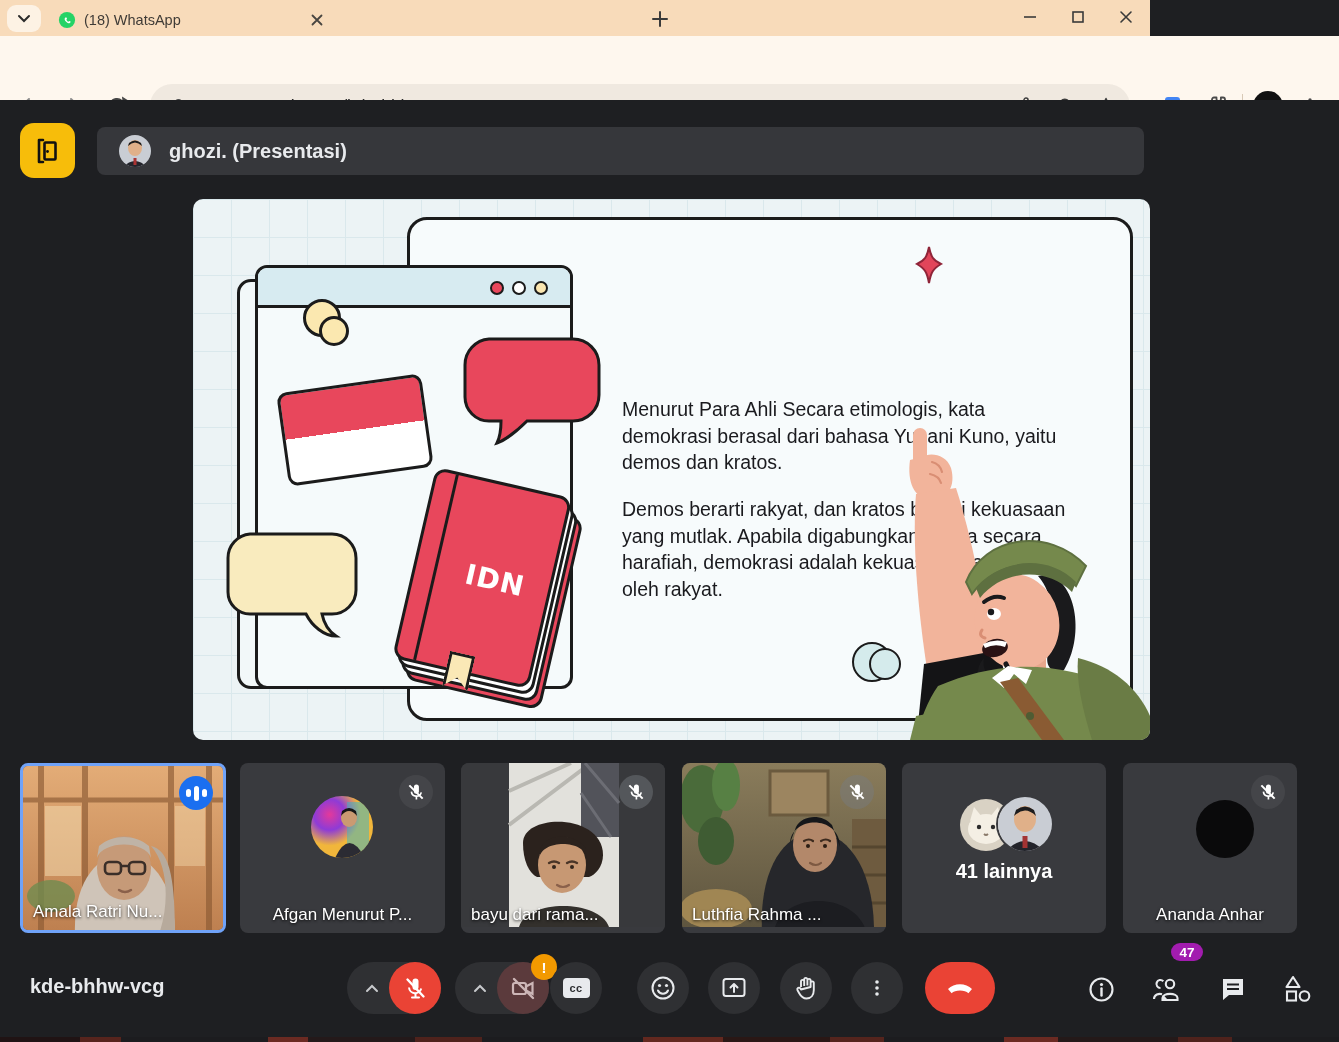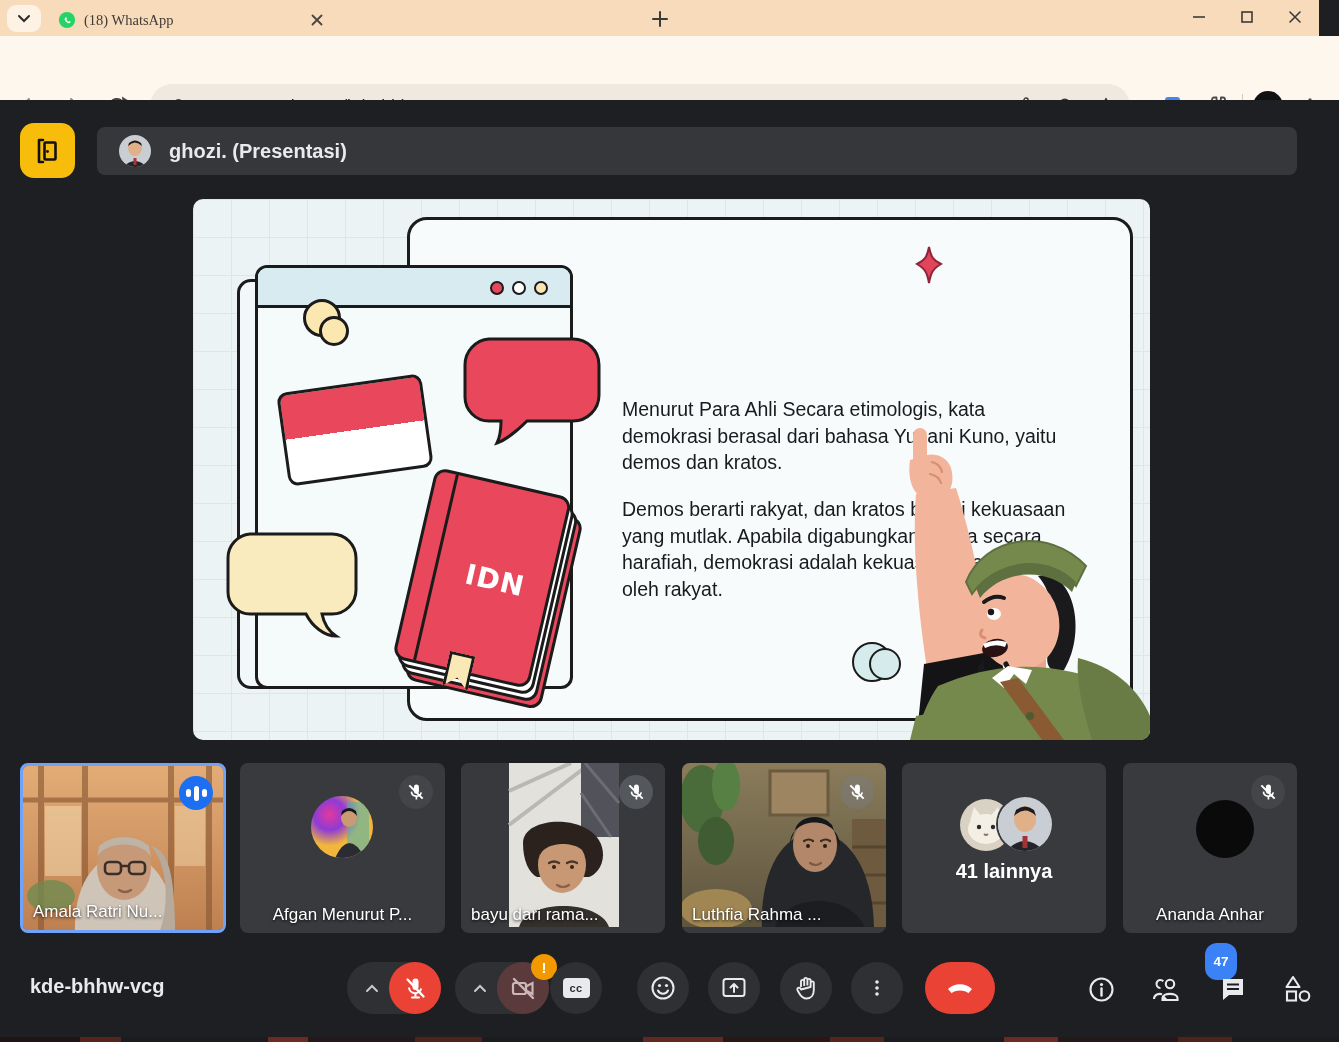--- a/index.html
+++ b/index.html
@@ -1,21 +1,21 @@
 <!DOCTYPE html>
 <html><head>
 <meta charset="utf-8">
 <style>
   * { margin:0; padding:0; box-sizing:border-box; }
   html,body { width:1339px; height:1042px; background:#000; }
   body { font-family:"Liberation Sans", sans-serif; }
   #app { position:relative; width:1339px; height:1042px; overflow:hidden; background:#1E1F22; }
 
   
-  .tabstrip { position:absolute; left:0; top:0; width:1319px; height:36px; background:#F8DBBA;font-family:Liberation Serif, serif; }
+  .tabstrip { position:absolute; left:0; top:0; width:1150px; height:36px; background:#F8DBBA; }
   .tab-search { position:absolute; left:7px; top:5px; width:34px; height:27px; border-radius:9px; background:#FDF2E4; display:flex; align-items:center; justify-content:center; }
   .tab { position:absolute; top:4px; height:32px; display:flex; align-items:center; }
   .tab.inactive { left:44px; width:292px; }
   .tab.active { left:344px; width:294px; background:#FEF7EE; border-radius:10px 10px 0 0; }
   .tab .favicon { width:18px; height:18px; margin:0 8px 0 14px; flex:0 0 auto; }
   .tab-label { font-size:14.5px; color:#3F3B36; white-space:nowrap; overflow:hidden; flex:1 1 auto; }
   .tab-close { width:18px; height:18px; margin:0 10px; flex:0 0 auto; display:flex; align-items:center; justify-content:center; }
   .rec-dot { width:18px; height:18px; margin-right:6px; flex:0 0 auto; }
   .newtab { position:absolute; left:648px; top:7px; width:24px; height:24px; display:flex; align-items:center; justify-content:center; }
   .wincontrols { position:absolute; right:0; top:0; height:36px; display:flex; }
@@ -28,21 +28,21 @@
   .omni-ic { flex:0 0 auto; display:flex; align-items:center; justify-content:center; width:40px; height:40px; }
   .toolbar-right { position:absolute; right:8px; top:48px; height:44px; display:flex; align-items:center; }
   .tb-ic { width:42px; height:42px; display:flex; align-items:center; justify-content:center; }
   .tb-sep { width:1px; height:24px; background:#D8C9B6; margin:0 4px; }
   .profile-dot { width:30px; height:30px; border-radius:50%; background:#111; }
 
   
   .meet { position:absolute; left:0; top:100px; width:1339px; height:942px; background:#1E1F22; }
 
   .door-btn { position:absolute; left:20px; top:23px; width:55px; height:55px; border-radius:14px; background:#F7BD0A; display:flex; align-items:center; justify-content:center; }
-  .presenter-pill { position:absolute; left:97px; top:27px; width:1200px; height:48px; background:#36373B; border-radius:8px; display:flex; align-items:center; }
+  .presenter-pill { position:absolute; left:97px; top:27px; width:1047px; height:48px; background:#36373B; border-radius:8px; display:flex; align-items:center; }
   .presenter-avatar { width:32px; height:32px; border-radius:50%; margin-left:22px; overflow:hidden; flex:0 0 auto; }
   .presenter-name { margin-left:18px; font-size:20px; font-weight:600; color:#E8EAED; }
 
   
   .slide { position:absolute; left:193px; top:99px; width:957px; height:541px; border-radius:10px; overflow:hidden;
     background-color:#ECF3F5;
     background-image:linear-gradient(#DAE8EC 1.5px, transparent 1.5px), linear-gradient(90deg,#DAE8EC 1.5px, transparent 1.5px);
     background-size:38px 38px; }
   .win2 { position:absolute; left:214px; top:18px; width:726px; height:504px; background:#F7FBFC; border:3px solid #1B1B1B; border-radius:20px; }
   .slide-title { position:absolute; left:400px; top:99px; width:512px; text-align:center; font-family:"DejaVu Sans","Liberation Sans",sans-serif; font-weight:800; font-size:34px; letter-spacing:0.2px; color:#141416; white-space:nowrap; }
@@ -103,21 +103,21 @@
   .ctl-circle { position:absolute; right:0; top:0; width:52px; height:52px; border-radius:50%; display:flex; align-items:center; justify-content:center; }
   .ctl-btn { position:absolute; top:862px; width:52px; height:52px; border-radius:50%; background:#2F3033; display:flex; align-items:center; justify-content:center; }
   .mic-group { left:347px; }
   .cam-group { left:455px; }
   .mic-red { background:#EA4335; }
   .cam-muted { background:#5B3A3C; }
   .cam-alert { position:absolute; right:-8px; top:-8px; width:26px; height:26px; border-radius:50%; background:#F29900; display:flex; align-items:center; justify-content:center; font-size:15px; font-weight:800; color:#FFF; }
   .cc-box { width:27px; height:20px; background:#E8EAED; border-radius:4px; display:flex; align-items:center; justify-content:center; font-size:11px; font-weight:800; color:#2F3033; letter-spacing:.5px; }
   .end-call { position:absolute; left:925px; top:862px; width:70px; height:52px; border-radius:26px; background:#EA4335; display:flex; align-items:center; justify-content:center; }
   .right-ic { position:absolute; top:874px; width:30px; height:30px; display:flex; align-items:center; justify-content:center; }
-  .people-badge { position:absolute; left:1205px; top:843px; min-width:32px; height:37px; border-radius:12px; background:#3b82f6; color:#FFF; font-size:13.5px; font-weight:700; display:flex; align-items:center; justify-content:center; padding:0 6px; }
+  .people-badge { position:absolute; left:1171px; top:843px; min-width:32px; height:18px; border-radius:12px; background:#a21caf; color:#FFF; font-size:13.5px; font-weight:700; display:flex; align-items:center; justify-content:center; padding:0 6px; }
   .bottom-strip { position:absolute; left:0; bottom:0; width:1339px; height:5px;
     background:linear-gradient(90deg,#201314 0 6%,#57241d 6% 9%,#1c1c1f 9% 20%,#6b2a22 20% 23%,#24191a 23% 31%,#4f221c 31% 36%,#1c1c1f 36% 48%,#63281f 48% 54%,#2a1715 54% 62%,#55241d 62% 66%,#1c1c1f 66% 75%,#6b2a22 75% 79%,#241919 79% 88%,#4f221c 88% 92%,#1c1c1f 92% 100%); }
 </style>
 </head>
 <body>
 
 <div id="app">
 
   <div class="tabstrip">
     <div class="tab-search">

